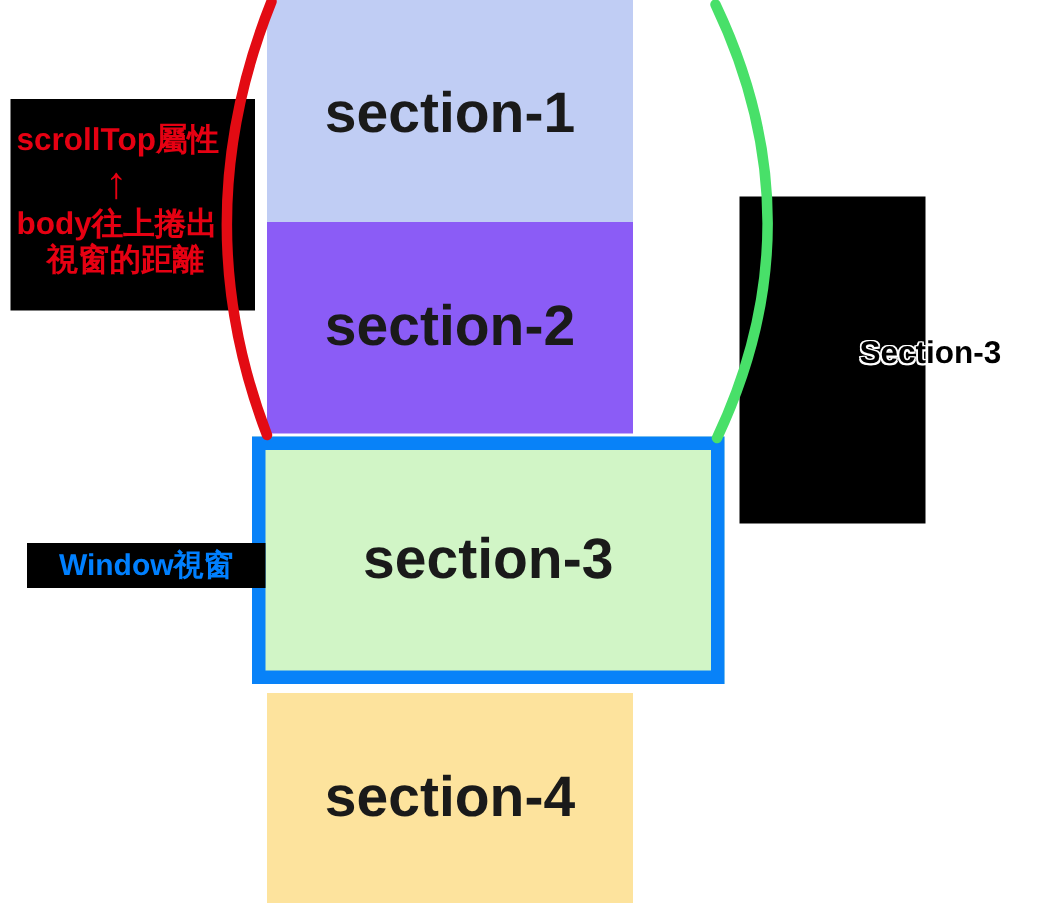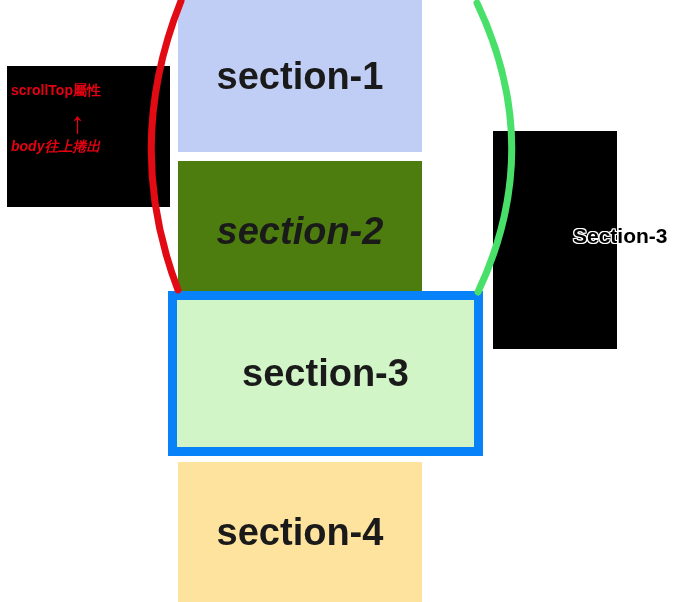--- a/index.html
+++ b/index.html
@@ -15,21 +15,21 @@
   
   .section {
     position: absolute;
     left: 178px;
     width: 244px;
     display: flex;
     align-items: center;
     justify-content: center;
   }
   .s1 { top: 0;     height: 152px; background: #c0cdf4; }
-  .s2 { top: 161px; height: 141px; background: #4d7c0f; font-style: italic; }
+  .s2 { top: 148px; height: 141px; background: #8b5cf6; }
   .s4 { top: 462px; height: 140px; background: #fde39d; align-items: center; }
 
   .window-box {
     position: absolute;
     left: 168px;
     top: 291px;
     width: 315px;
     height: 165px;
     box-sizing: border-box;
     border: 9px solid #0882f8;
@@ -54,27 +54,27 @@
     top: 66px;
     width: 163px;
     height: 141px;
     background: #000000;
     z-index: 3;
   }
   .st-text {
     position: absolute;
     color: #e60012;
     font-weight: bold;
-    font-size: 14px;
+    font-size: 21px;
     white-space: nowrap;
     line-height: 1;
   }
   .st-line1 { top: 17px; left: 4px; }
   .st-arrow { top: 42px; left: 63px; font-size: 30px; }
-  .st-line2 { top: 73px; left: 4px; font-style: italic; }
+  .st-line2 { top: 73px; left: 4px; }
   .st-line3 { top: 97px; left: 24px; }
 
   
   .right-box {
     position: absolute;
     left: 493px;
     top: 131px;
     width: 124px;
     height: 218px;
     background: #000000;
@@ -153,24 +153,28 @@
   </div>
 
   <div class="section s4">
     <span class="section-label">section-4</span>
   </div>
 
   <div class="scrolltop-box">
     <div class="st-text st-line1">scrollTop屬性</div>
     <div class="st-text st-arrow">↑</div>
     <div class="st-text st-line2">body往上捲出</div>
+    <div class="st-text st-line3">視窗的距離</div>
   </div>
 
   <div class="right-box"></div>
   <div class="right-label">Section-3</div>
 
+  <div class="window-label-bar">
+    <span class="window-label-text">Window視窗</span>
+  </div>
 
   <svg class="arcs" viewBox="0 0 700 602" xmlns="http://www.w3.org/2000/svg">
     <path class="arc arc-red" d="M 181,1 Q 123,146 178,290"></path>
     <path class="arc arc-green" d="M 477,3 Q 546,148 478,292"></path>
   </svg>
 
 </div>
 
 </body></html>

